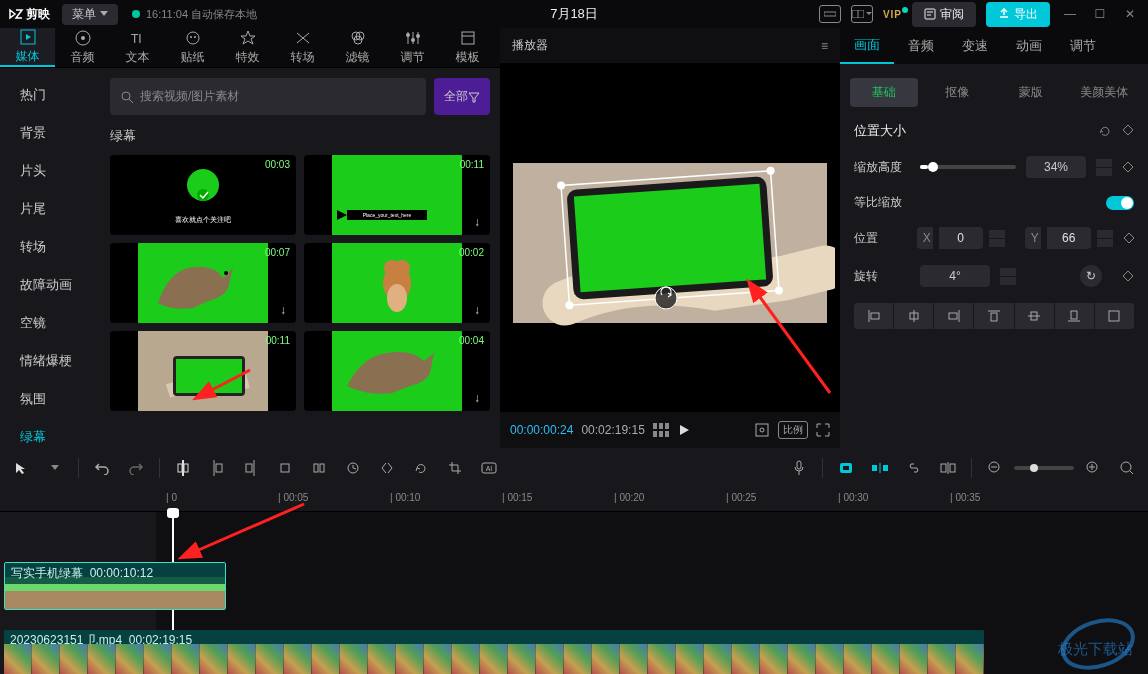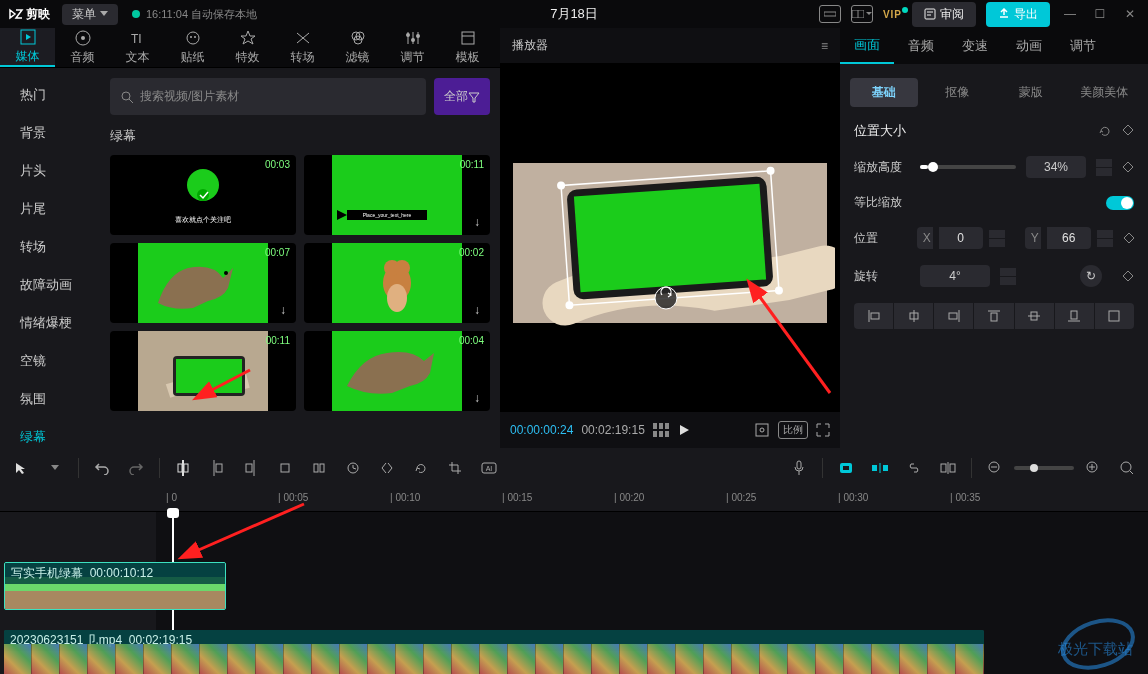--- a/index.html
+++ b/index.html
@@ -53,21 +53,21 @@
 .time-b { color: #aaa; }
 .ctrl-spacer { margin-left: auto; }
 
 
 .props-panel { width: 308px; background: #18181c; display: flex; flex-direction: column; }
 .prop-tabs { height: 36px; display: flex; background: #0a0a0c; }
 .prop-tab { padding: 0 14px; display: flex; align-items: center; color: #aaa; font-size: 13px; }
 .prop-tab.active { color: #00c8d8; border-bottom: 2px solid #00c8d8; }
 .prop-subtabs { height: 40px; display: flex; align-items: center; padding: 0 10px; gap: 6px; margin-top: 8px; }
 .sub-pill { flex: 1; text-align: center; padding: 6px; color: #888; border-radius: 4px; font-size: 12px; }
-.sub-pill.active { background: #37373f; color: #7dd3fc; font-weight: bold; }
+.sub-pill.active { background: #37373f; color: #22c55e; }
 .prop-body { padding: 10px 14px; display: flex; flex-direction: column; gap: 16px; }
 .prop-row { display: flex; align-items: center; gap: 10px; }
 .prop-label { width: 56px; color: #ccc; font-size: 12px; }
 .slider { flex: 1; height: 4px; background: #444; position: relative; border-radius: 2px; }
 .slider-thumb { position: absolute; width: 10px; height: 10px; background: #fff; border-radius: 50%; top: -3px; }
 .val-box { width: 60px; background: #2a2a30; padding: 4px; border-radius: 4px; text-align: center; color: #ccc; }
 .spinner { width: 16px; display: flex; flex-direction: column; gap: 1px; }
 .spin-btn { height: 8px; background: #2a2a30; }
 .section-hdr { display: flex; align-items: center; color: #eee; font-size: 13px; font-weight: 500; }
 .toggle { width: 28px; height: 14px; background: #555; border-radius: 7px; position: relative; }
@@ -230,22 +230,22 @@
       </div>
     </div>
     <div class="left-body">
       <div class="sidebar">
         <div class="sidebar-item">热门</div>
         <div class="sidebar-item">背景</div>
         <div class="sidebar-item">片头</div>
         <div class="sidebar-item">片尾</div>
         <div class="sidebar-item">转场</div>
         <div class="sidebar-item">故障动画</div>
+        <div class="sidebar-item">空镜</div>
         <div class="sidebar-item">情绪爆梗</div>
-        <div class="sidebar-item">空镜</div>
         <div class="sidebar-item">氛围</div>
         <div class="sidebar-item active">绿幕</div>
       </div>
       <div class="asset-area">
         <div class="search-row">
           <div class="search-box">
             <svg width="14" height="14">
                 <circle cx="6" cy="6" r="4" stroke="#888" fill="none"></circle>
                 <line x1="9" y1="9" x2="13" y2="13" stroke="#888"></line>
               </svg>

